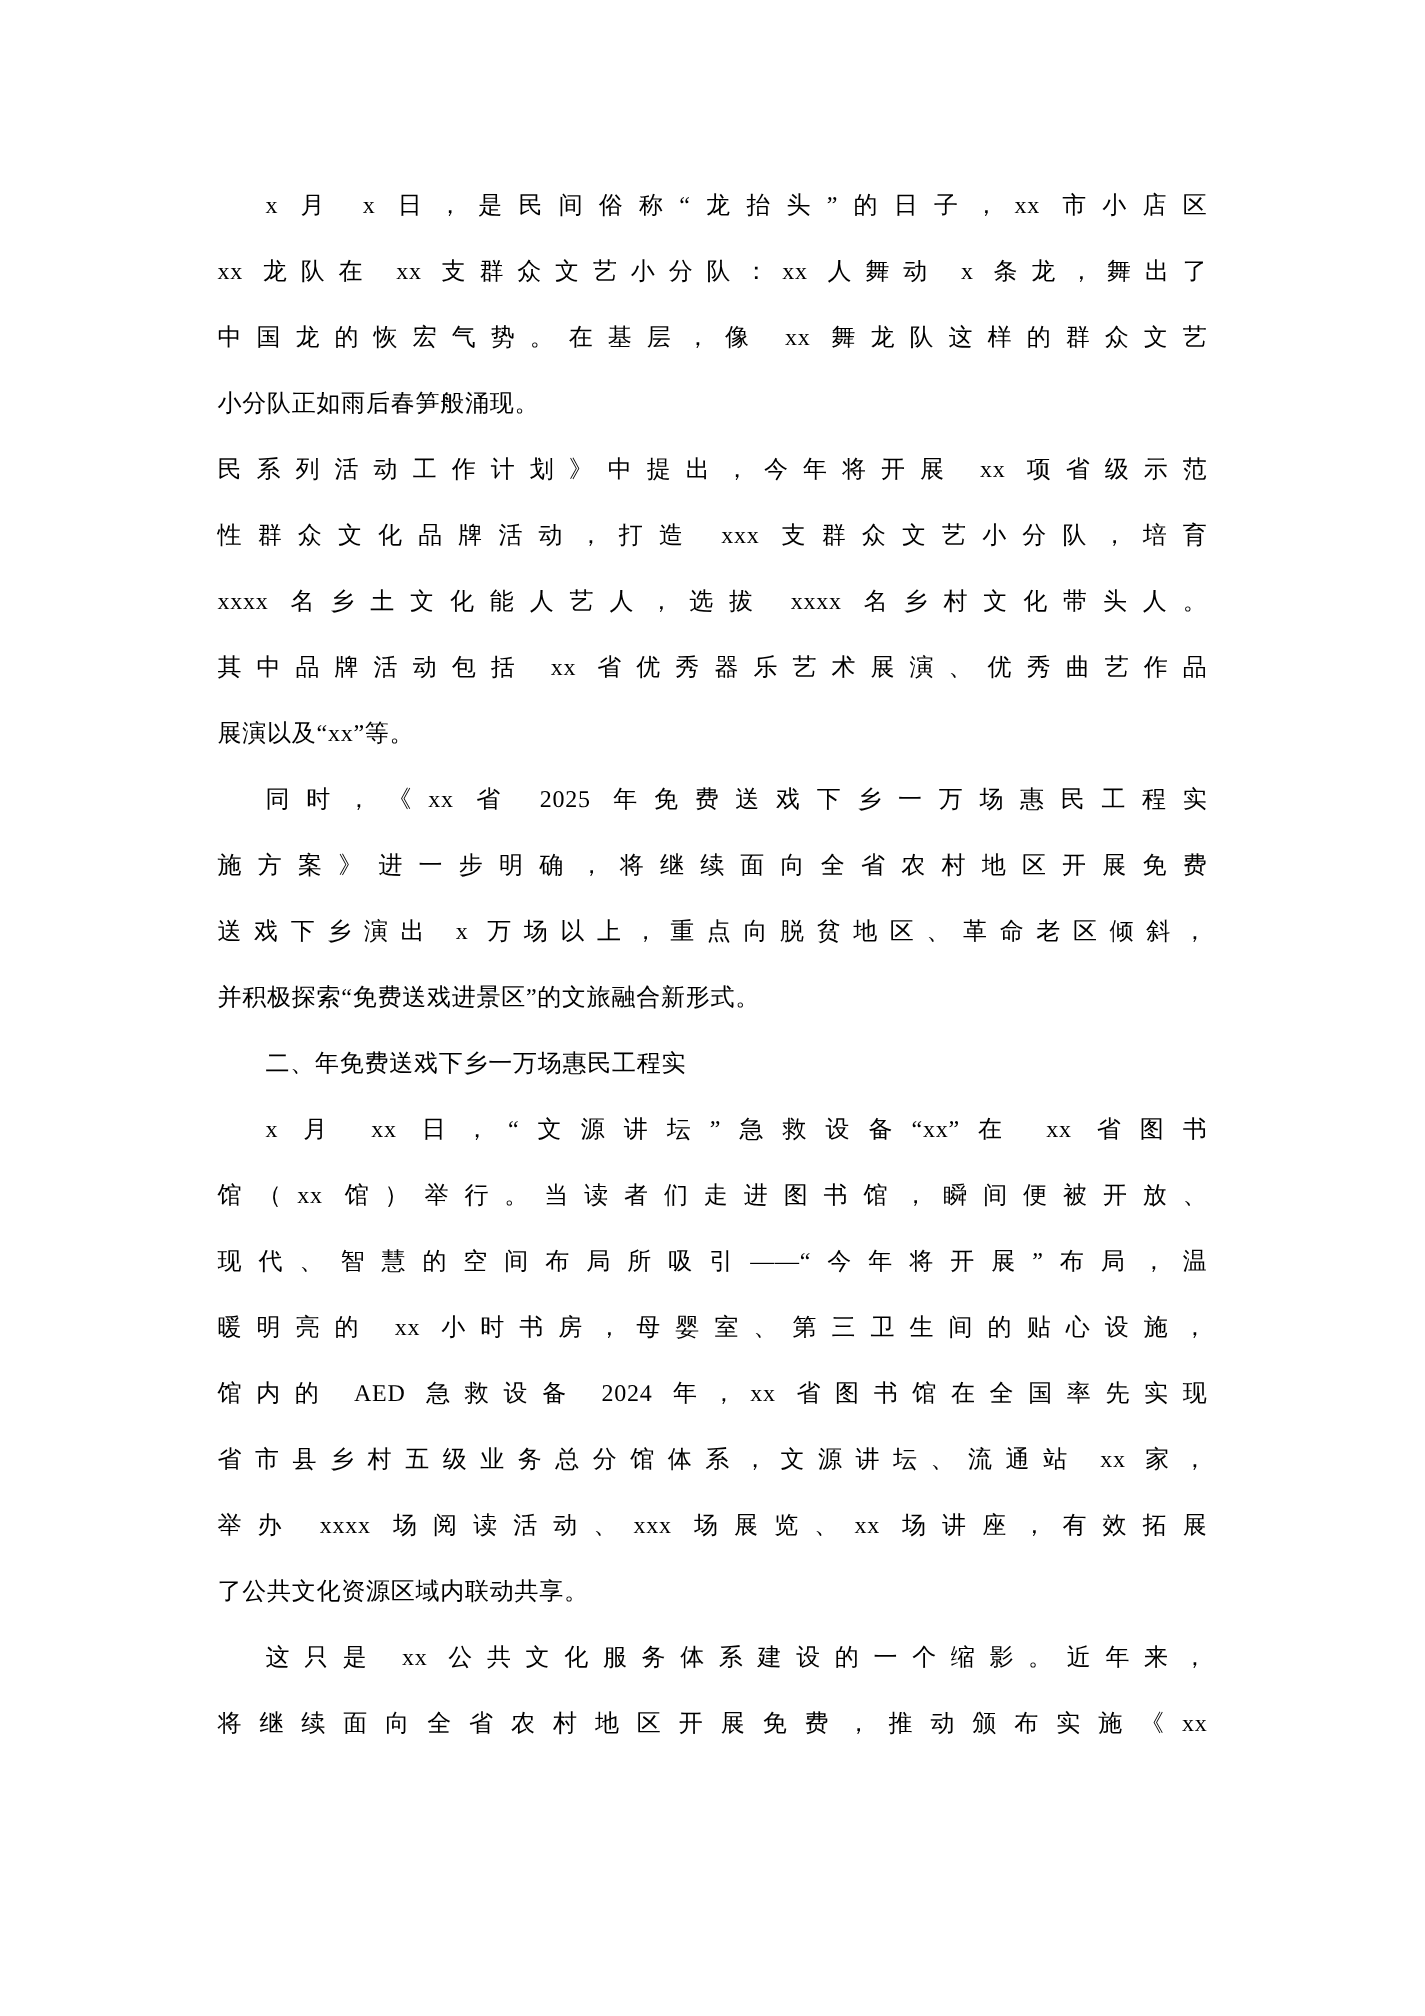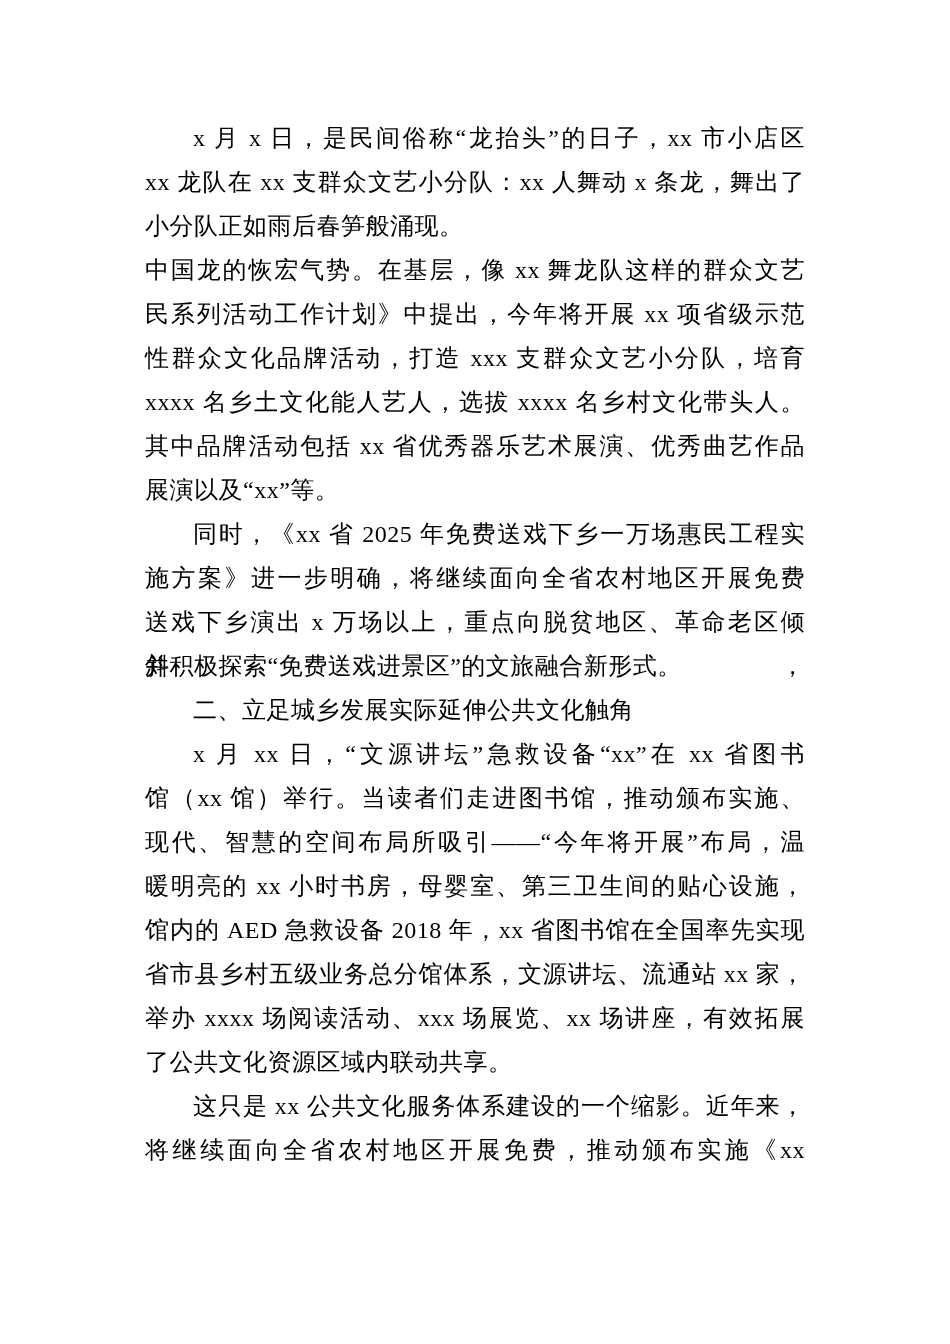--- a/index.html
+++ b/index.html
@@ -17,21 +17,21 @@
   .doc {
     box-sizing: content-box;
     width: 660px;
     padding: 116px 145px 128px 145px;
   }
   .para {
     margin: 0;
     padding: 0;
   }
   .line {
-    font-size: 24px;
+    font-size: 16px;
     line-height: 44px;
     height: 44px;
     white-space: normal;
     text-align: left;
     letter-spacing: 0.5px;
   }
   .line.fill {
     text-align: justify;
     text-align-last: justify;
     -moz-text-align-last: justify;
@@ -43,45 +43,45 @@
     font-weight: normal;
   }
 </style>
 </head>
 <body>
 
 <div class="doc" id="doc">
     <div class="para paragraph">
       <div class="line fill indent">x 月 x 日，是民间俗称“龙抬头”的日子，xx 市小店区</div>
       <div class="line fill">xx 龙队在 xx 支群众文艺小分队：xx 人舞动 x 条龙，舞出了</div>
+      <div class="line fill">中国龙的恢宏气势。在基层，像 xx 舞龙队这样的群众文艺</div>
       <div class="line">小分队正如雨后春笋般涌现。</div>
-      <div class="line fill">中国龙的恢宏气势。在基层，像 xx 舞龙队这样的群众文艺</div>
     </div>
     <div class="para paragraph">
       <div class="line fill">民系列活动工作计划》中提出，今年将开展 xx 项省级示范</div>
       <div class="line fill">性群众文化品牌活动，打造 xxx 支群众文艺小分队，培育</div>
       <div class="line fill">xxxx 名乡土文化能人艺人，选拔 xxxx 名乡村文化带头人。</div>
       <div class="line fill">其中品牌活动包括 xx 省优秀器乐艺术展演、优秀曲艺作品</div>
       <div class="line">展演以及“xx”等。</div>
     </div>
     <div class="para paragraph">
       <div class="line fill indent">同时，《xx 省 2025 年免费送戏下乡一万场惠民工程实</div>
       <div class="line fill">施方案》进一步明确，将继续面向全省农村地区开展免费</div>
       <div class="line fill">送戏下乡演出 x 万场以上，重点向脱贫地区、革命老区倾斜，</div>
       <div class="line">并积极探索“免费送戏进景区”的文旅融合新形式。</div>
     </div>
     <div class="para heading">
-      <div class="line indent">二、立足城乡发展实际延伸公共文化触角</div>
+      <div class="line indent">二、年免费送戏下乡一万场惠民工程实</div>
     </div>
     <div class="para paragraph">
       <div class="line fill indent">x 月 xx 日，“文源讲坛”急救设备“xx”在 xx 省图书</div>
-      <div class="line fill">馆（xx 馆）举行。当读者们走进图书馆，推动颁布实施、</div>
+      <div class="line fill">馆（xx 馆）举行。当读者们走进图书馆，瞬间便被开放、</div>
       <div class="line fill">现代、智慧的空间布局所吸引——“今年将开展”布局，温</div>
       <div class="line fill">暖明亮的 xx 小时书房，母婴室、第三卫生间的贴心设施，</div>
-      <div class="line fill">馆内的 AED 急救设备 2018 年，xx 省图书馆在全国率先实现</div>
+      <div class="line fill">馆内的 AED 急救设备 2024 年，xx 省图书馆在全国率先实现</div>
       <div class="line fill">省市县乡村五级业务总分馆体系，文源讲坛、流通站 xx 家，</div>
       <div class="line fill">举办 xxxx 场阅读活动、xxx 场展览、xx 场讲座，有效拓展</div>
       <div class="line">了公共文化资源区域内联动共享。</div>
     </div>
     <div class="para paragraph">
       <div class="line fill indent">这只是 xx 公共文化服务体系建设的一个缩影。近年来，</div>
       <div class="line fill">将继续面向全省农村地区开展免费，推动颁布实施《xx</div>
     </div>
   </div>
 

